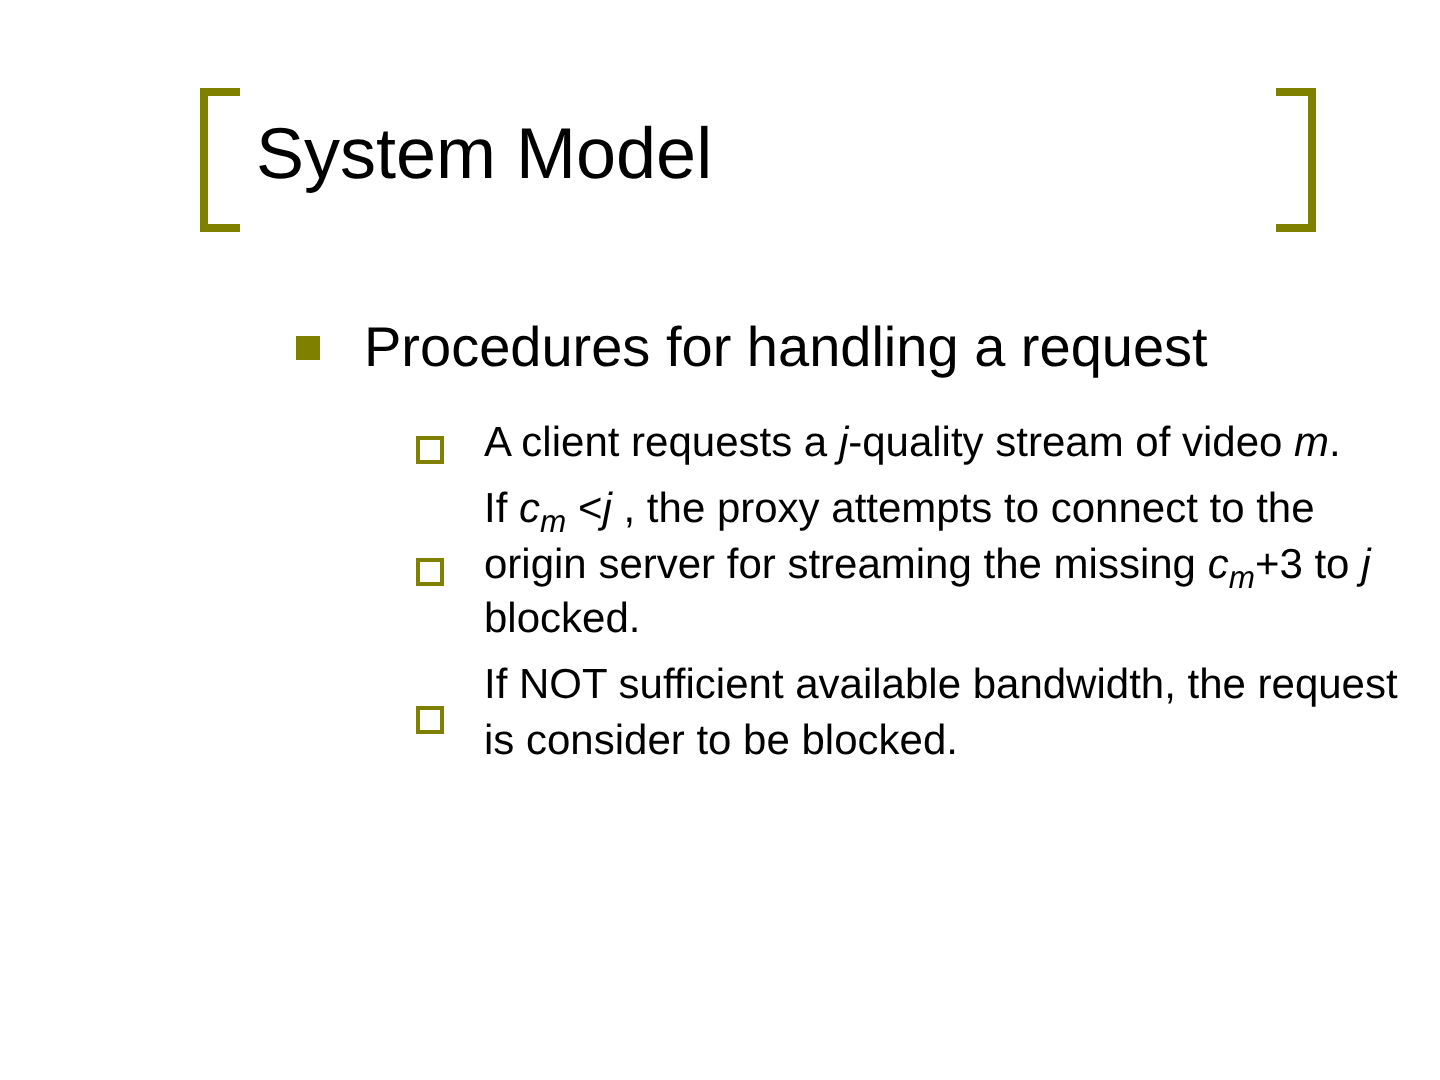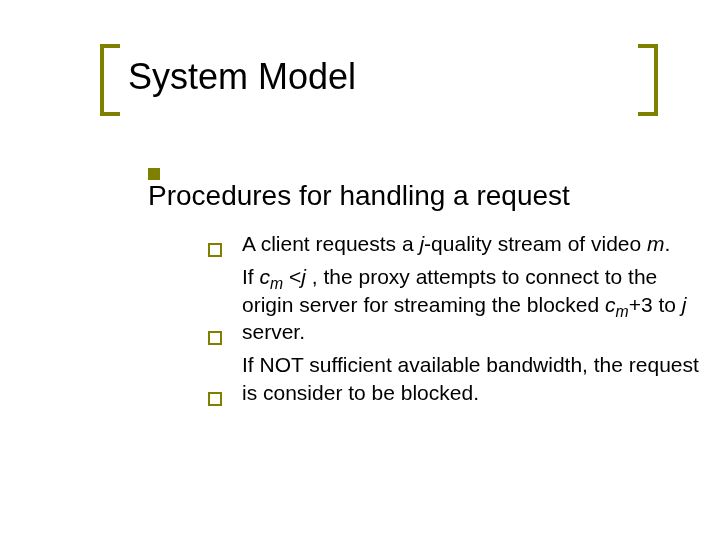--- a/index.html
+++ b/index.html
@@ -47,41 +47,40 @@
     right: 50px;
     border-top: 4px solid #808000;
     border-right: 4px solid #808000;
     border-bottom: 4px solid #808000;
   }
   .level1 {
     display: flex;
     align-items: flex-start;
     margin-left: 20px;
     margin-bottom: 18px;
-    flex-direction: column;
   }
   .bullet-square {
     width: 12px;
     height: 12px;
     background: #808000;
     flex: 0 0 12px;
     margin-top: 10px;
     margin-right: 22px;
   }
   .level1-text {
     font-size: 28px;
     color: #000000;
     line-height: 1.15;
   }
   .level2-wrap {
     margin-left: 80px;
   }
   .level2 {
     display: flex;
-    align-items: flex-end;
+    align-items: center;
     margin-bottom: 6px;
   }
   .bullet-open {
     width: 10px;
     height: 10px;
     border: 2px solid #808000;
     flex: 0 0 10px;
     margin-top: 7px;
     margin-right: 20px;
     box-sizing: content-box;
@@ -123,21 +122,21 @@
       <div class="bullet-open"></div>
       <div class="level2-text">
         <span>A client requests a </span><span class="italic">j</span><span>-quality stream of video </span><span class="italic">m</span><span>.</span>
       </div>
     </div>
 
 
     <div class="level2">
       <div class="bullet-open"></div>
       <div class="level2-text">
-        <span>If </span><span class="italic">c</span><span class="sub">m</span><span> &lt;</span><span class="italic">j</span><span> , the proxy attempts to connect to the origin server for streaming the blocked </span><span class="italic">c</span><span class="sub">m</span><span>+3 to </span><span class="italic">j</span><span> server.</span>
+        <span>If </span><span class="italic">c</span><span class="sub">m</span><span> &lt;</span><span class="italic">j</span><span> , the proxy attempts to connect to the origin server for streaming the missing </span><span class="italic">c</span><span class="sub">m</span><span>+3 to </span><span class="italic">j</span><span> blocked.</span>
       </div>
     </div>
 
     <div class="level2">
       <div class="bullet-open"></div>
       <div class="level2-text">
         <span>If NOT sufficient available bandwidth, the request is consider to be blocked.</span>
       </div>
     </div>
 

